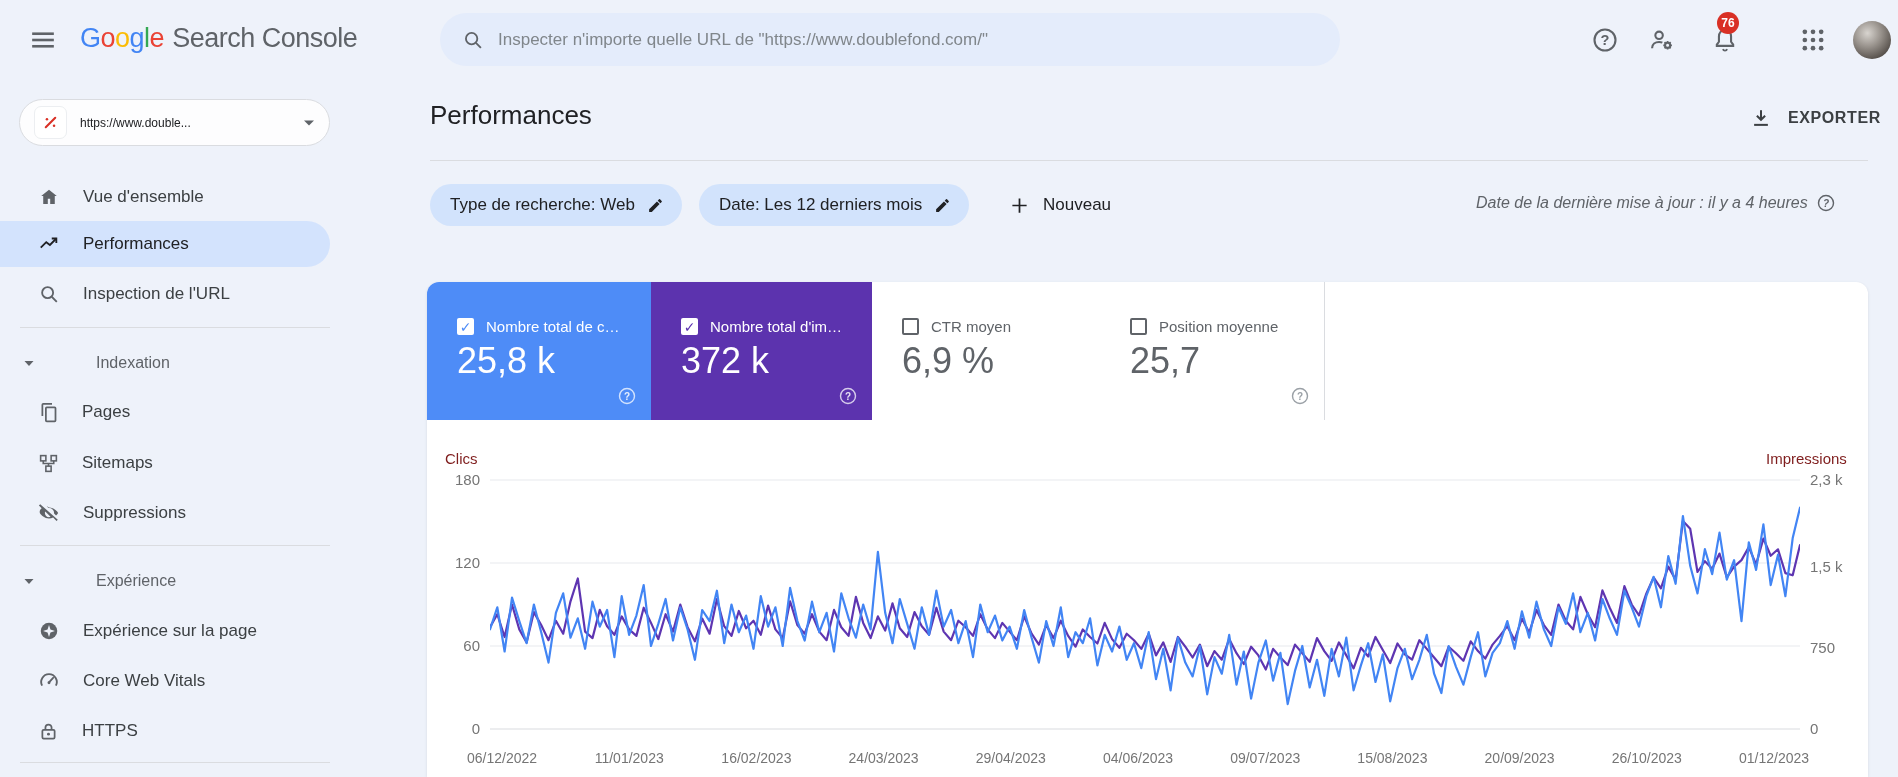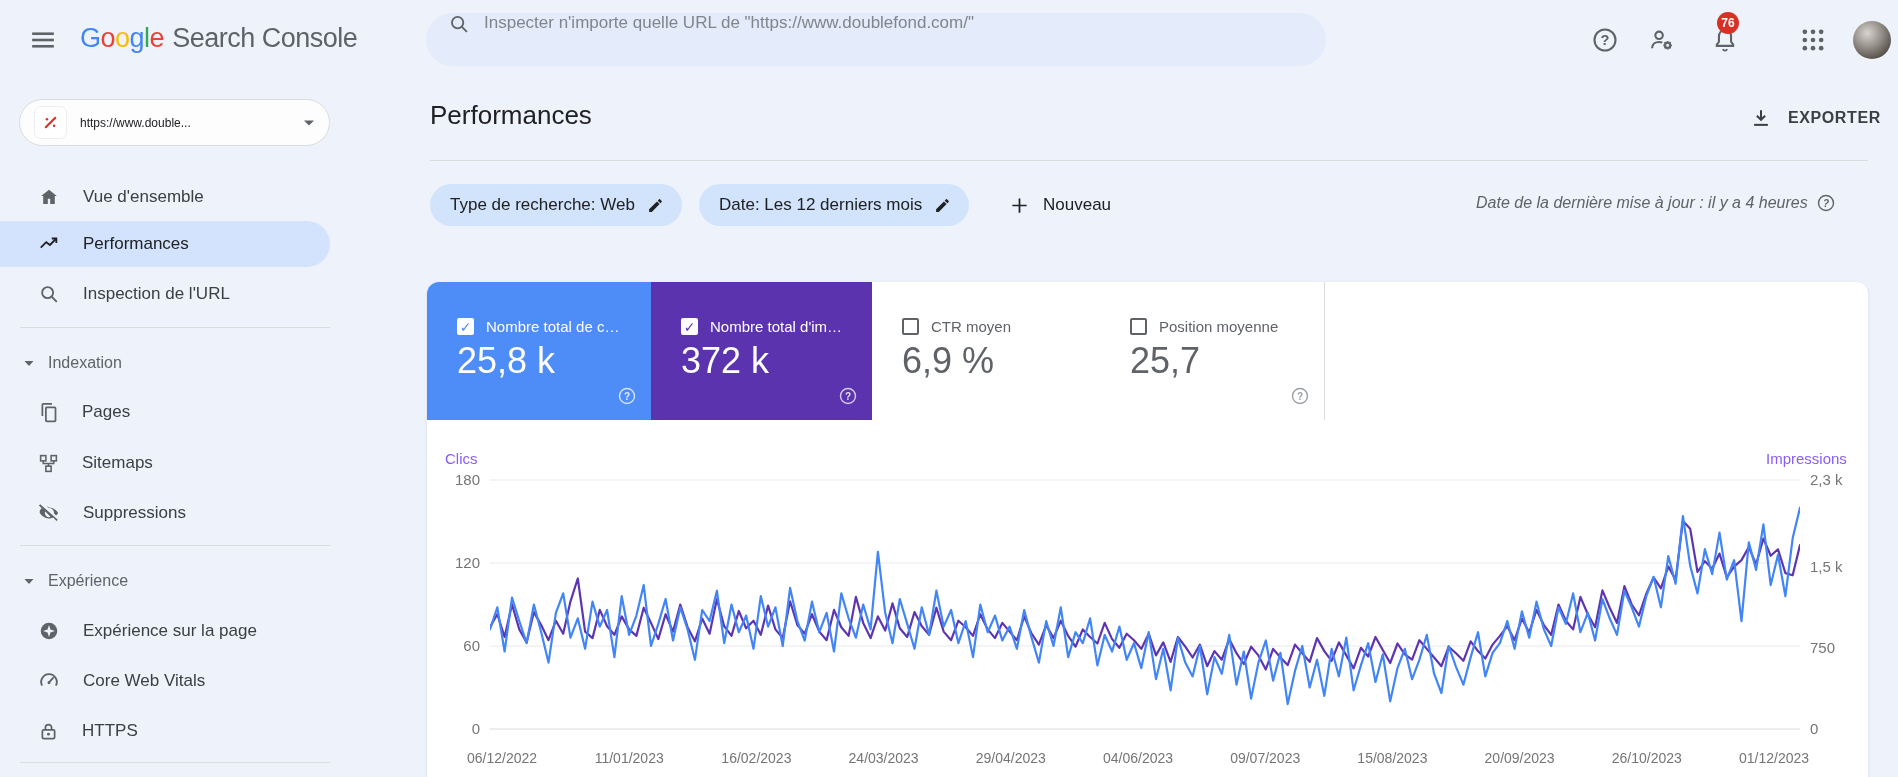--- a/index.html
+++ b/index.html
@@ -10,22 +10,22 @@
   }
   .abs { position:absolute; }
   svg { display:block; }
 
   
   #hamburger { left:30px; top:27px; width:26px; height:26px; cursor:pointer; }
   #logo { left:80px; top:23px; font-size:27px; letter-spacing:-0.5px; display:flex; align-items:center; }
   #logo .gname { font-weight:500; }
   #logo .product { color:#5f6368; margin-left:8px; font-weight:400; }
   #searchbar {
-    left:426px; top:13px; width:900px; height:53px; background:#e4ecfb;
-    border-radius:27px; display:flex; padding:0 22px; cursor:text;
+    left:440px; top:13px; width:900px; height:53px; background:#e4ecfb;
+    border-radius:27px; display:flex; align-items:center; padding:0 22px; cursor:text;
   }
   #searchbar .ph { color:#80868b; font-size:17px; margin-left:14px; white-space:nowrap; }
   .hicon { top:26px; width:28px; height:28px; cursor:pointer; }
   #badge {
     left:1717px; top:12px; min-width:22px; height:22px; background:#d93025; color:#fff;
     border-radius:11px; font-size:12px; font-weight:700; display:flex; align-items:center;
     justify-content:center; padding:0 4px; z-index:3;
   }
   #avatar {
     left:1853px; top:21px; width:38px; height:38px; border-radius:50%; cursor:pointer;
@@ -37,21 +37,21 @@
     left:19px; top:99px; width:311px; height:47px; border:1px solid #dadce0; background:#fdfdfe;
     border-radius:24px; display:flex; align-items:center; padding:0 14px; cursor:pointer;
   }
   #propicon { width:33px; height:33px; background:#fff; border:1px solid #eceef1; border-radius:7px;
     display:flex; align-items:center; justify-content:center; }
   #propsel .purl { font-size:12px; margin-left:13px; flex:1; }
   .navrow { left:0; width:330px; height:40px; display:flex; align-items:center; padding-left:38px; cursor:pointer; }
   .navrow .nlabel { font-size:17px; color:#3c4043; margin-left:23px; }
   .navrow.sel { background:#d3e3fd; border-radius:0 24px 24px 0; height:46px; }
   .navrow.sel .nlabel { color:#202124; }
-  .sect { left:0; width:330px; display:flex; align-items:center; padding-left:24px; cursor:pointer; }
+  .sect { left:0; width:330px; display:flex; align-items:center; padding-left:24px; cursor:pointer;gap:48px; }
   .sect .slabel { font-size:16px; color:#5f6368; margin-left:14px; }
   .sdiv { left:20px; width:310px; height:1px; background:#dadce0; }
 
   
   #pagetitle { left:430px; top:100px; font-size:26px; color:#202124; }
   #exportbtn { left:1750px; top:107px; display:flex; align-items:center; cursor:pointer; }
   #exportbtn .xlabel { font-size:16px; font-weight:700; color:#3c4043; letter-spacing:0.6px; margin-left:16px; }
   #titlediv { left:430px; top:160px; width:1438px; height:1px; background:#dadce0; }
   .chip {
     top:184px; height:42px; background:#d2e3fc; border-radius:21px; display:flex;
@@ -77,21 +77,21 @@
   .cbox.off { border:2px solid #5f6368; background:transparent; }
   #tile-clicks { left:427px; width:224px; background:#4e8cf7; border-radius:12px 0 0 0; color:#fff; }
   #tile-impressions { left:651px; width:221px; background:#5c33ae; color:#fff; }
   #tile-ctr { left:872px; width:272px; background:#fff; border-right:1px solid #dadce0; color:#5f6368; }
   #tile-position { left:1100px; width:225px; background:#fff; border-right:1px solid #dadce0; color:#5f6368; }
   #tile-clicks .cbox.on { color:#4e8cf7; }
   #tile-impressions .cbox.on { color:#5c33ae; }
   #tile-ctr .tvalue, #tile-position .tvalue { color:#5f6368; }
 
   
-  .axtitle { font-size:15px; color:#8b5cf6; }
+  .axtitle { font-size:15px; color:#7f1d1d; }
   .tick { position:absolute; font-size:15px; color:#757575; }
   .xdate { position:absolute; top:750px; font-size:14px; color:#757575; transform:translateX(-50%); white-space:nowrap; }
   #chartsvg { left:490px; top:460px; }
 </style>
 </head>
 <body>
 
 <div class="abs" id="hamburger">
   <svg width="26" height="26" viewBox="0 0 24 24">
       <g fill="#5f6368">

